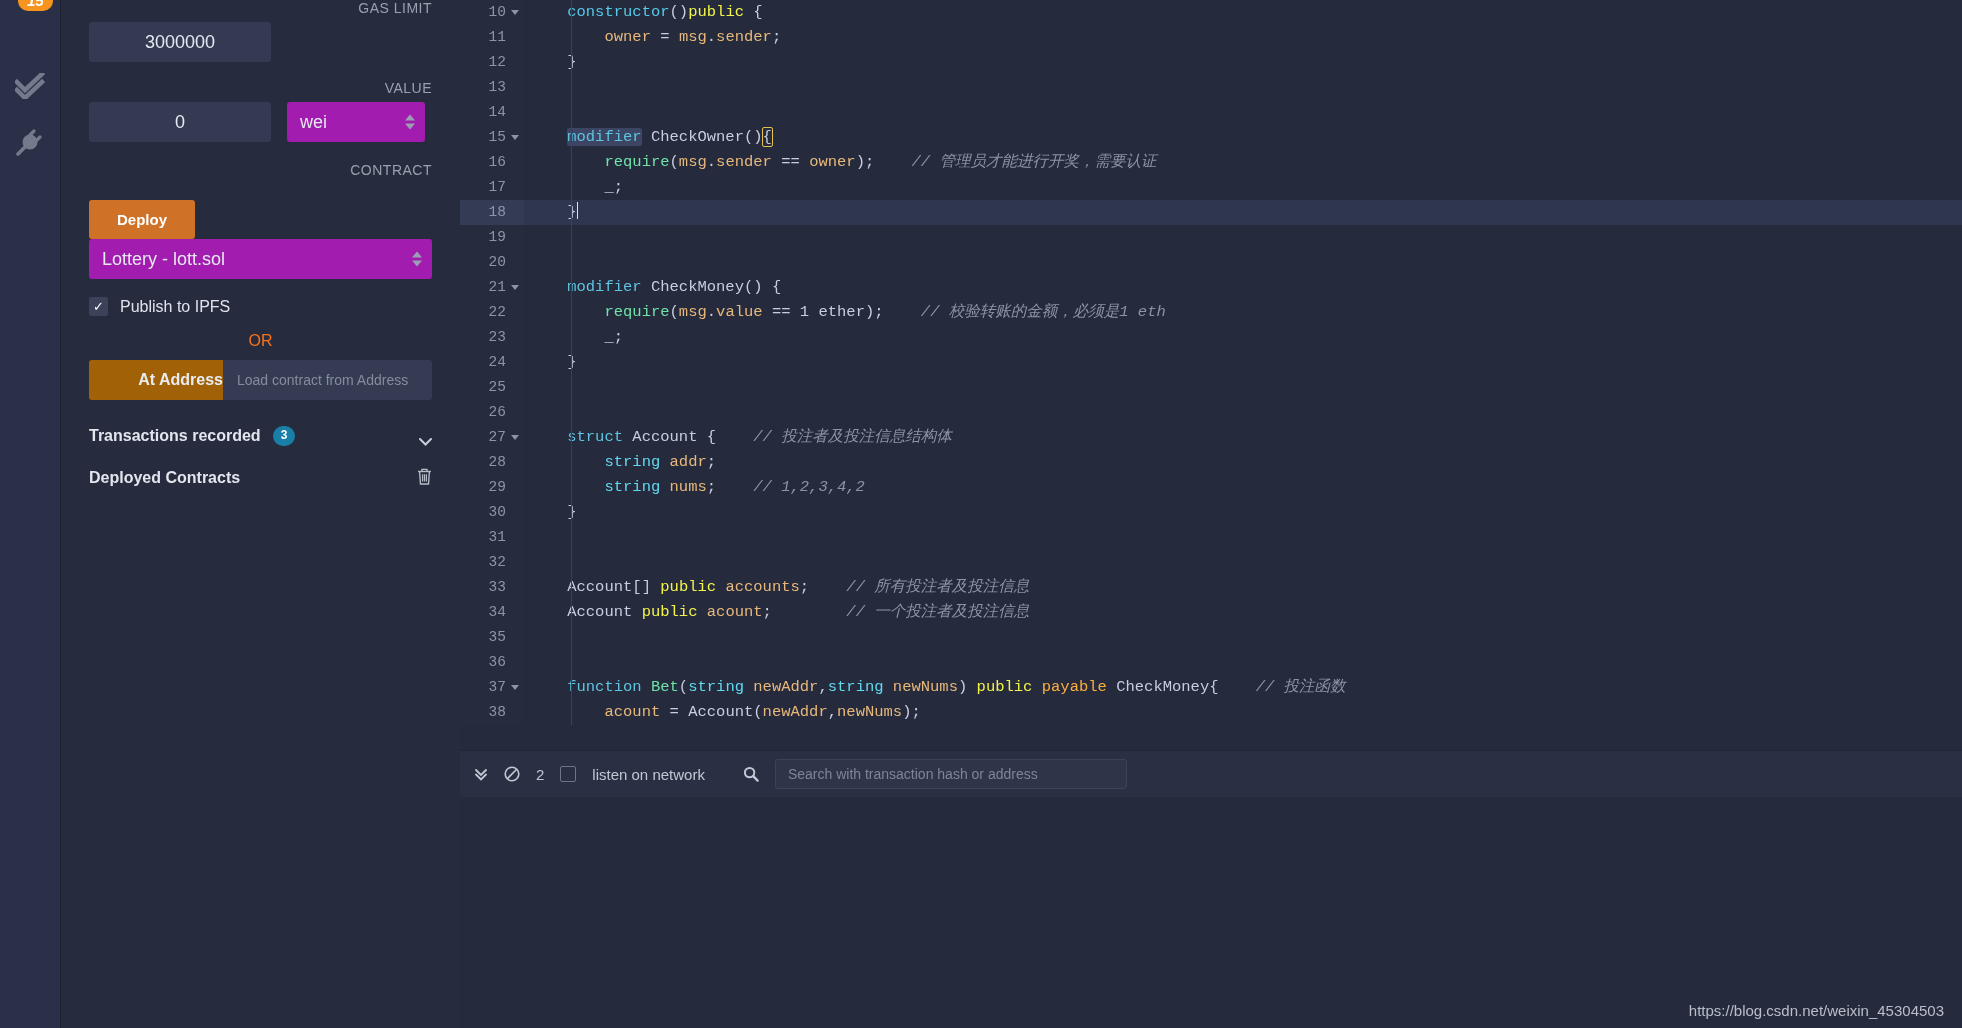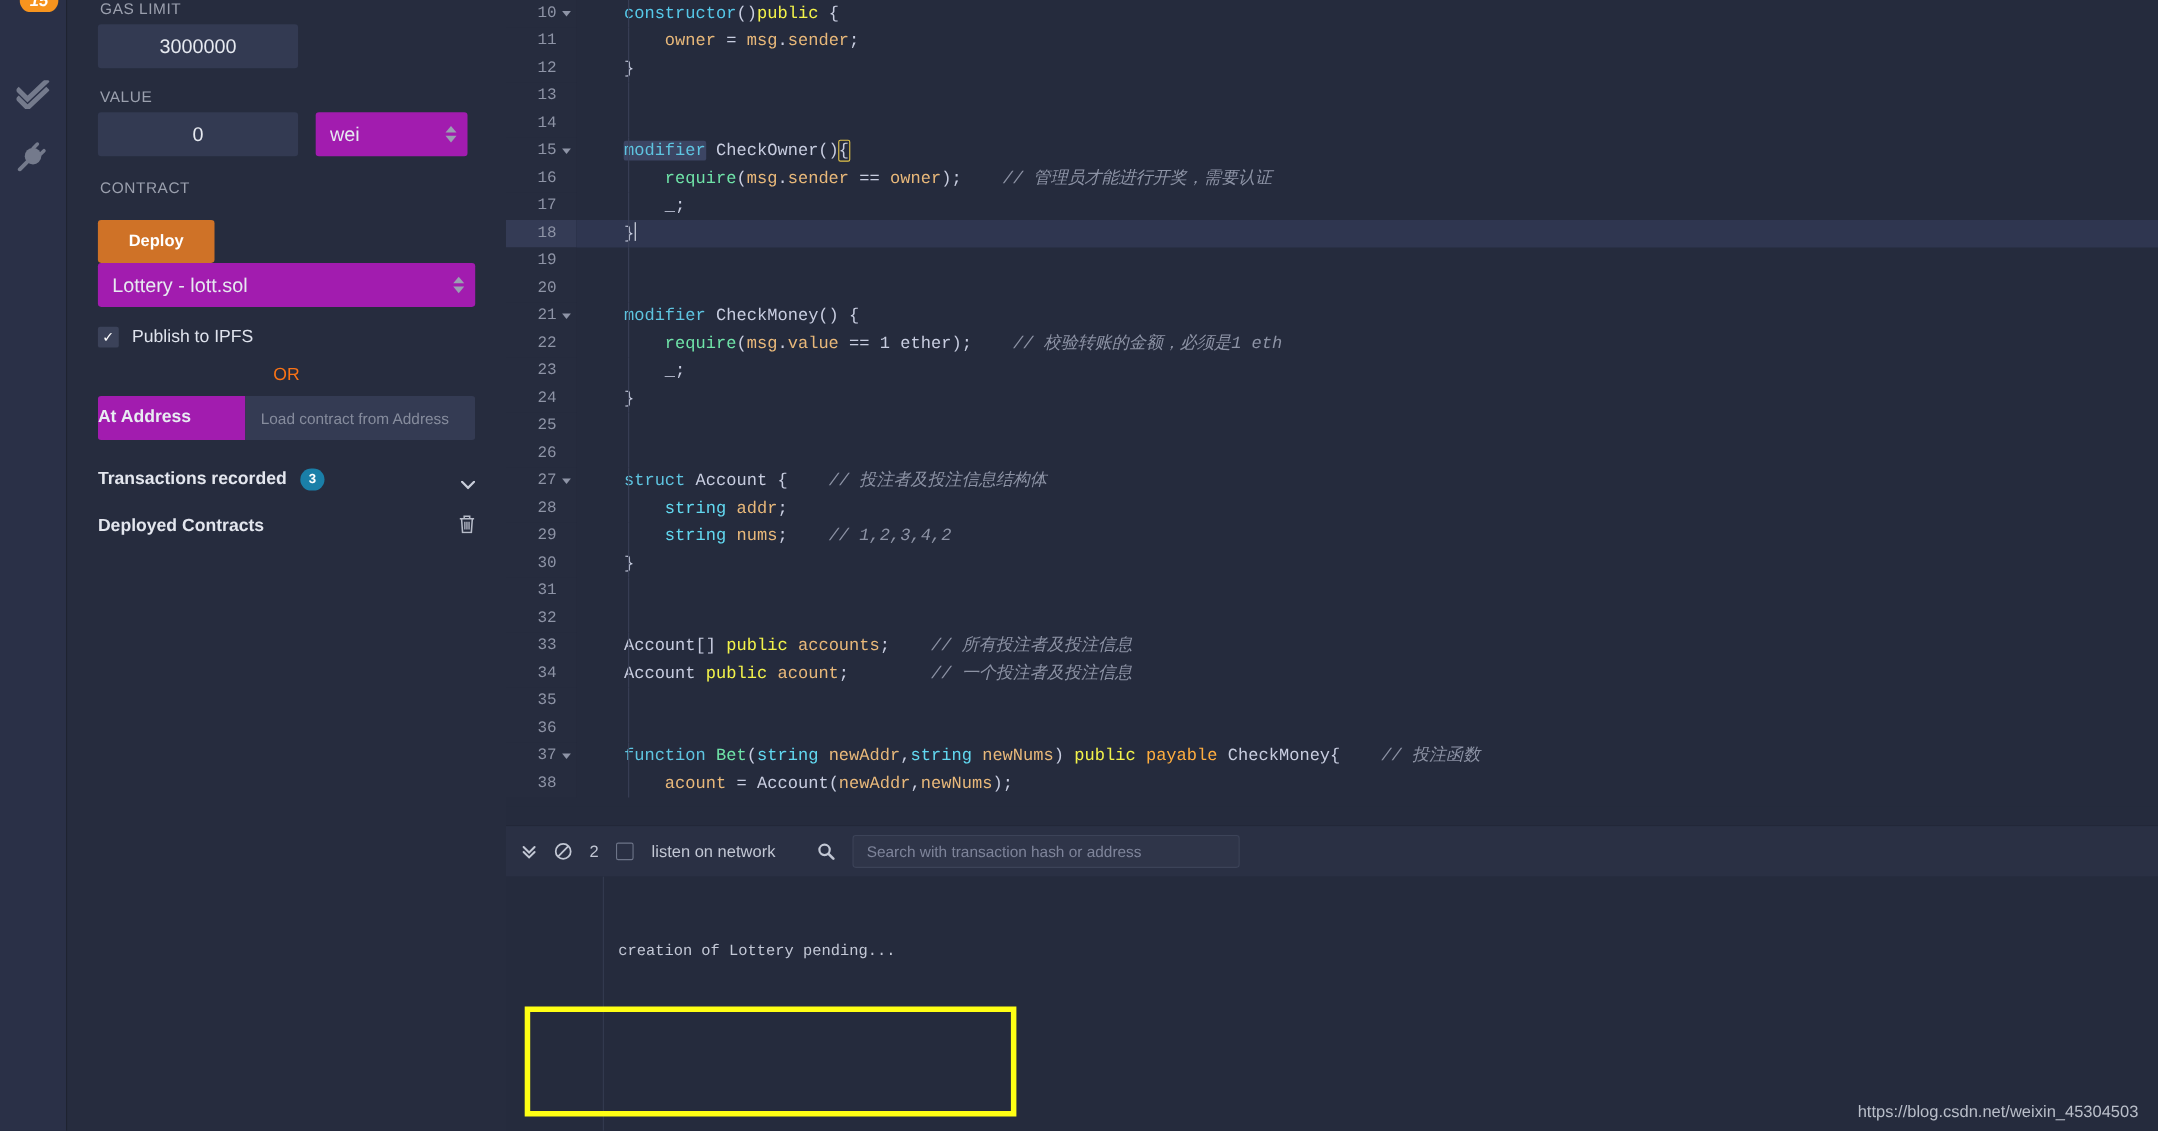--- a/index.html
+++ b/index.html
@@ -27,21 +27,21 @@
   .rail-icon svg { display: block; }
 
   
   .panel {
     width: 400px; flex: 0 0 400px; height: 1028px;
     background: #262c3e; border-left: 1px solid #1e2330;
     padding: 0 28px; position: relative; color: #c7cbd6;
   }
   .field-label {
     font-size: 14px; letter-spacing: .5px; color: #9ba0ae;
-    margin: 0 0 6px 2px; text-transform: uppercase;
+    margin: 0 0 6px 2px; text-transform: uppercase; text-align: right;
   }
   .inp {
     background: #333a52; border: none; border-radius: 3px;
     color: #e6e9f0; font-size: 18px; height: 40px;
     padding: 0 13px; width: 100%;
     font-family: "Liberation Sans", sans-serif;
     text-align: center;
   }
   .inp::placeholder { color: #8a90a0; }
   .row { display: flex; gap: 16px; }
@@ -63,22 +63,22 @@
   }
   .cbrow { display: flex; align-items: center; gap: 12px; margin-top: 18px; }
   .cbox {
     width: 19px; height: 19px; border-radius: 2px; background: #3b4259;
     display: flex; align-items: center; justify-content: center;
     color: #fff; font-size: 13px; line-height: 1;
   }
   .or { text-align: center; color: #f97316; font-size: 16px; margin: 16px 0 10px 0; }
   .ataddr-row { display: flex; border-radius: 3px; overflow: hidden; }
   .ataddr-btn {
-    background: #a21caf; color: #e8ecf2; font-size: 16px; font-weight: bold;
-    padding: 11px 0; width: 148px; text-align: left; cursor: pointer;
+    background: #a16207; color: #e8ecf2; font-size: 16px; font-weight: bold;
+    padding: 11px 0; width: 148px; text-align: right; cursor: pointer;
   }
   .ataddr-inp {
     flex: 1; background: #343b53; border: none; color: #e6e9f0;
     font-size: 14px; padding: 0 14px;
     font-family: "Liberation Sans", sans-serif;
   }
   .ataddr-inp::placeholder { color: #868c9d; }
   .sec-row {
     display: flex; align-items: center; margin-top: 26px;
     color: #e3e6ee; font-size: 16px; font-weight: bold;
@@ -410,21 +410,16 @@
       <span class="tb-label">listen on network</span>
       <span class="tb-icon" style="margin-left:22px;">
         <svg width="16" height="16" viewBox="0 0 16 16">
           <circle cx="6.6" cy="6.6" r="4.7" stroke="#c2c7d4" stroke-width="2" fill="none"></circle>
           <path d="M10.2 10.2 L14.6 14.6" stroke="#c2c7d4" stroke-width="2.4" stroke-linecap="round"></path>
         </svg>
       </span>
       <input class="tb-search-inp" placeholder="Search with transaction hash or address" style="">
     </div>
 
-    <div class="term-body">
-      <div class="term-divider"></div>
-      <div class="pending-box"></div>
-      <div class="pending-text">creation of Lottery pending...</div>
-    </div>
 
     <div class="watermark">https://blog.csdn.net/weixin_45304503</div>
   </div>
 </div>
 
 </body></html>

